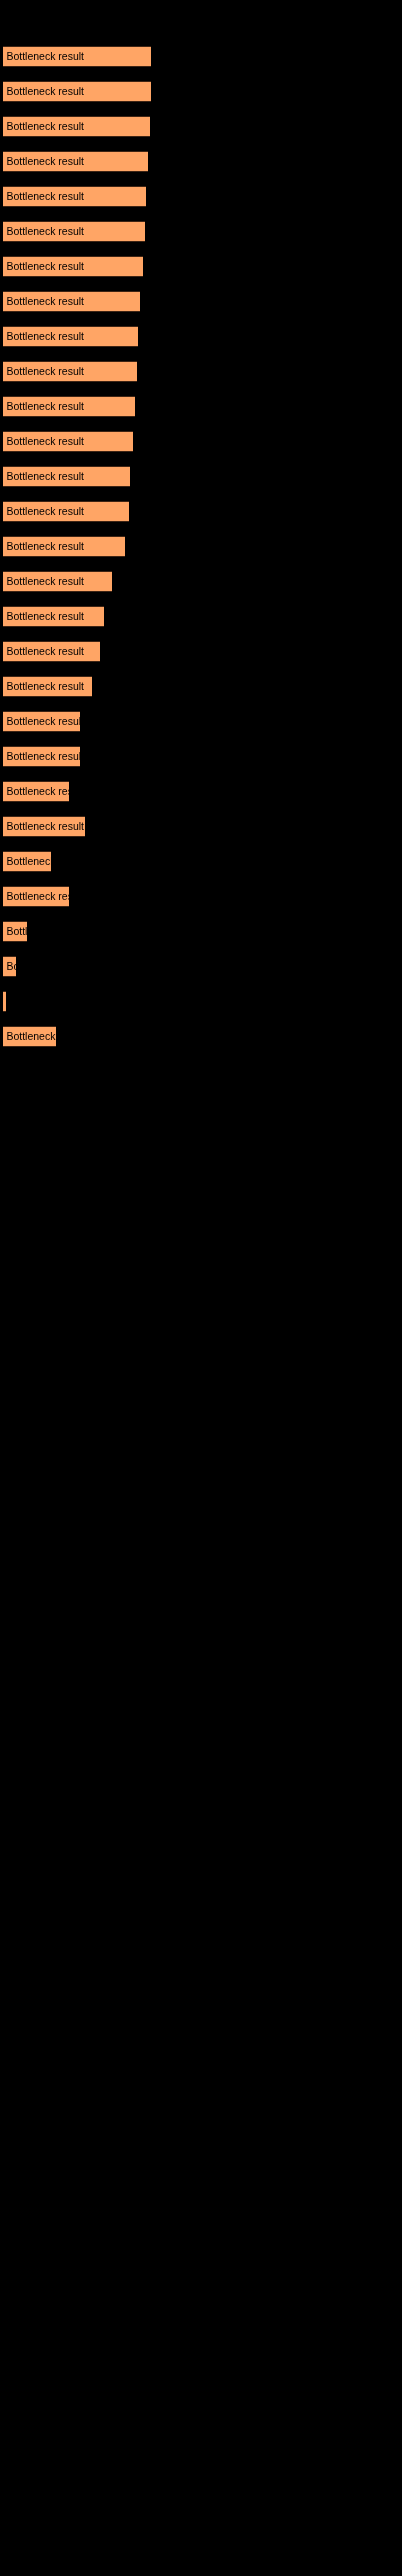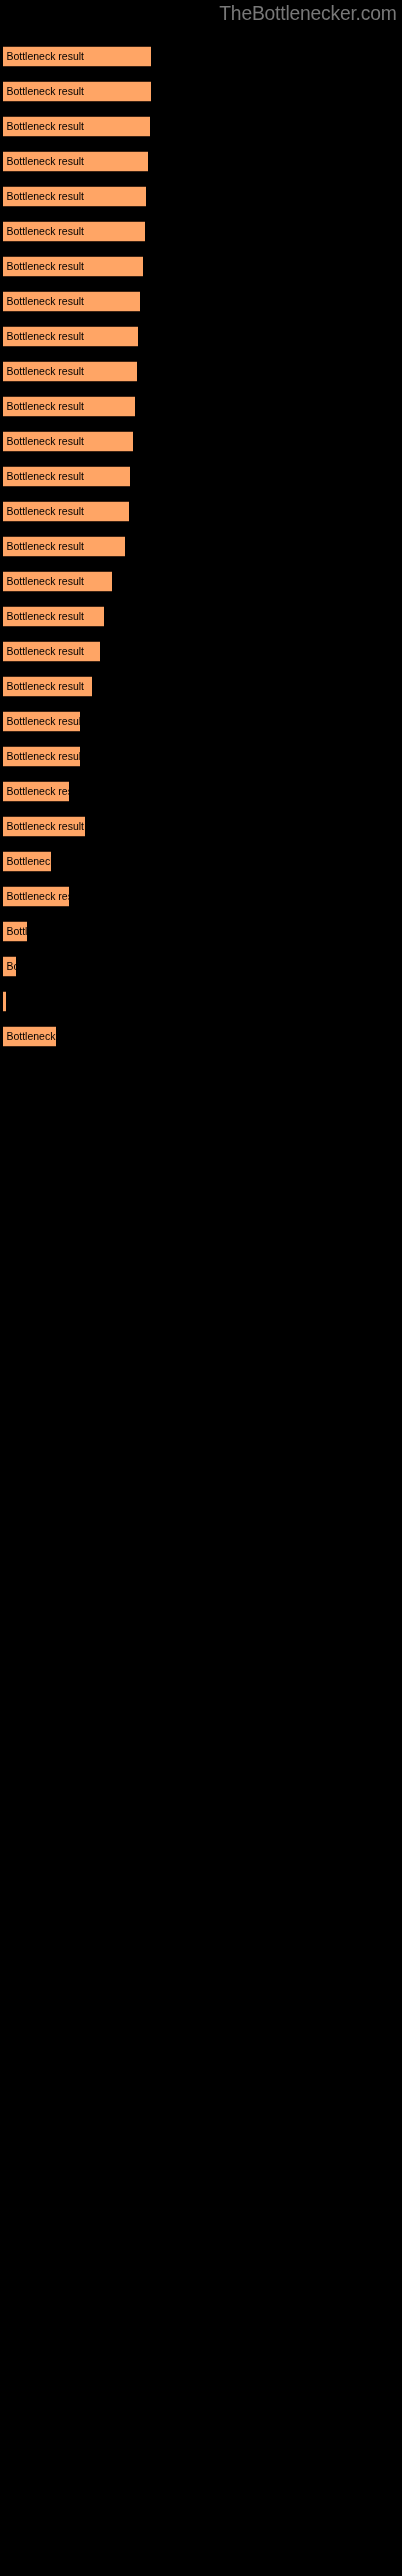--- a/index.html
+++ b/index.html
@@ -62,21 +62,20 @@
     white-space: nowrap;
     font-family: "Liberation Sans", sans-serif;
     pointer-events: none;
   }
 </style>
 </head>
 <body>
 
 <div id="page">
 
-  <div id="watermark">TheBottlenecker.com</div>
 
   <div id="chart-area">
       <div class="bar-row" style="top: 46px;">
         <div class="bar" style="left: 3.2px; width: 148px;"></div>
         <div style="position: absolute; left: 0px; top: 0px; width: 151px; height: 21px; overflow: hidden;">
           <span class="bar-label" style="left: 6.4px;">Bottleneck result</span>
         </div>
       </div>
       <div class="bar-row" style="top: 81px;">
         <div class="bar" style="left: 3.2px; width: 148px;"></div>

